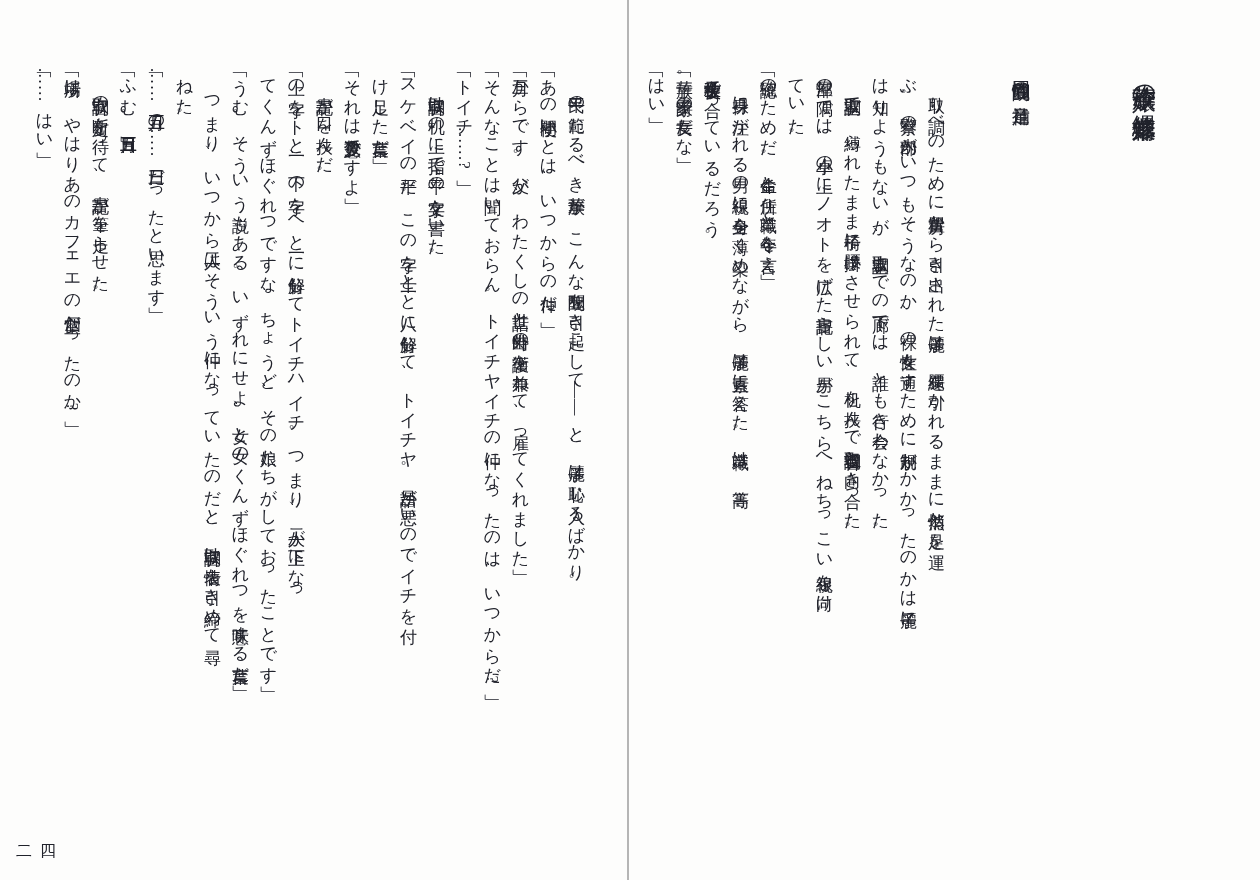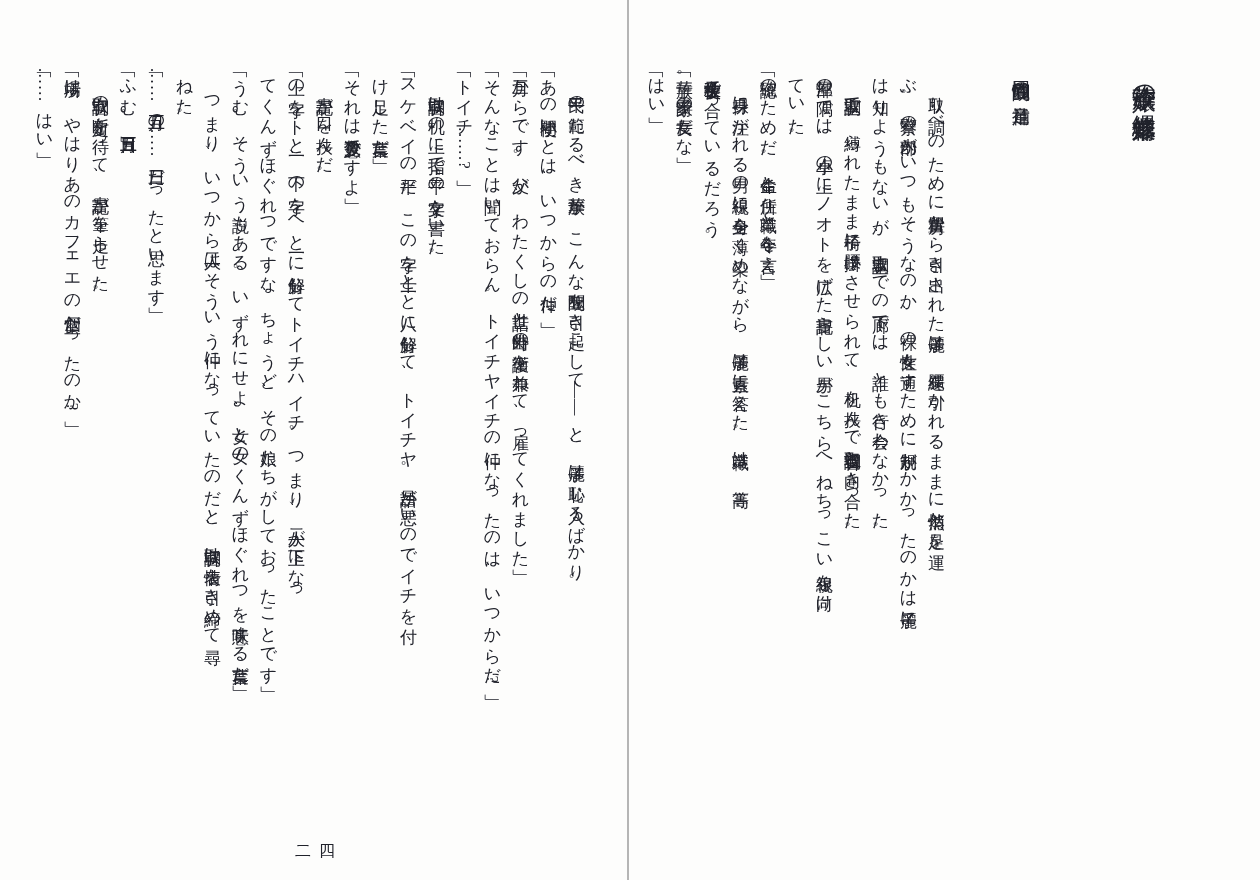--- a/index.html
+++ b/index.html
@@ -63,23 +63,22 @@
   .body-text{ display:block; }
   .line{
     font-size:17px;
     line-height:28px;
     letter-spacing:0.02em;
     white-space:nowrap;
   }
   .page-number{
     position:absolute;
     bottom:18px;
-    left:0;
+    left:8px;
     width:100%;
-    text-align:center;
     font-size:16px;
     letter-spacing:8px;
     text-indent:8px;
   }
 </style>
 </head>
 <body>
 
 <div class="spread">
 

